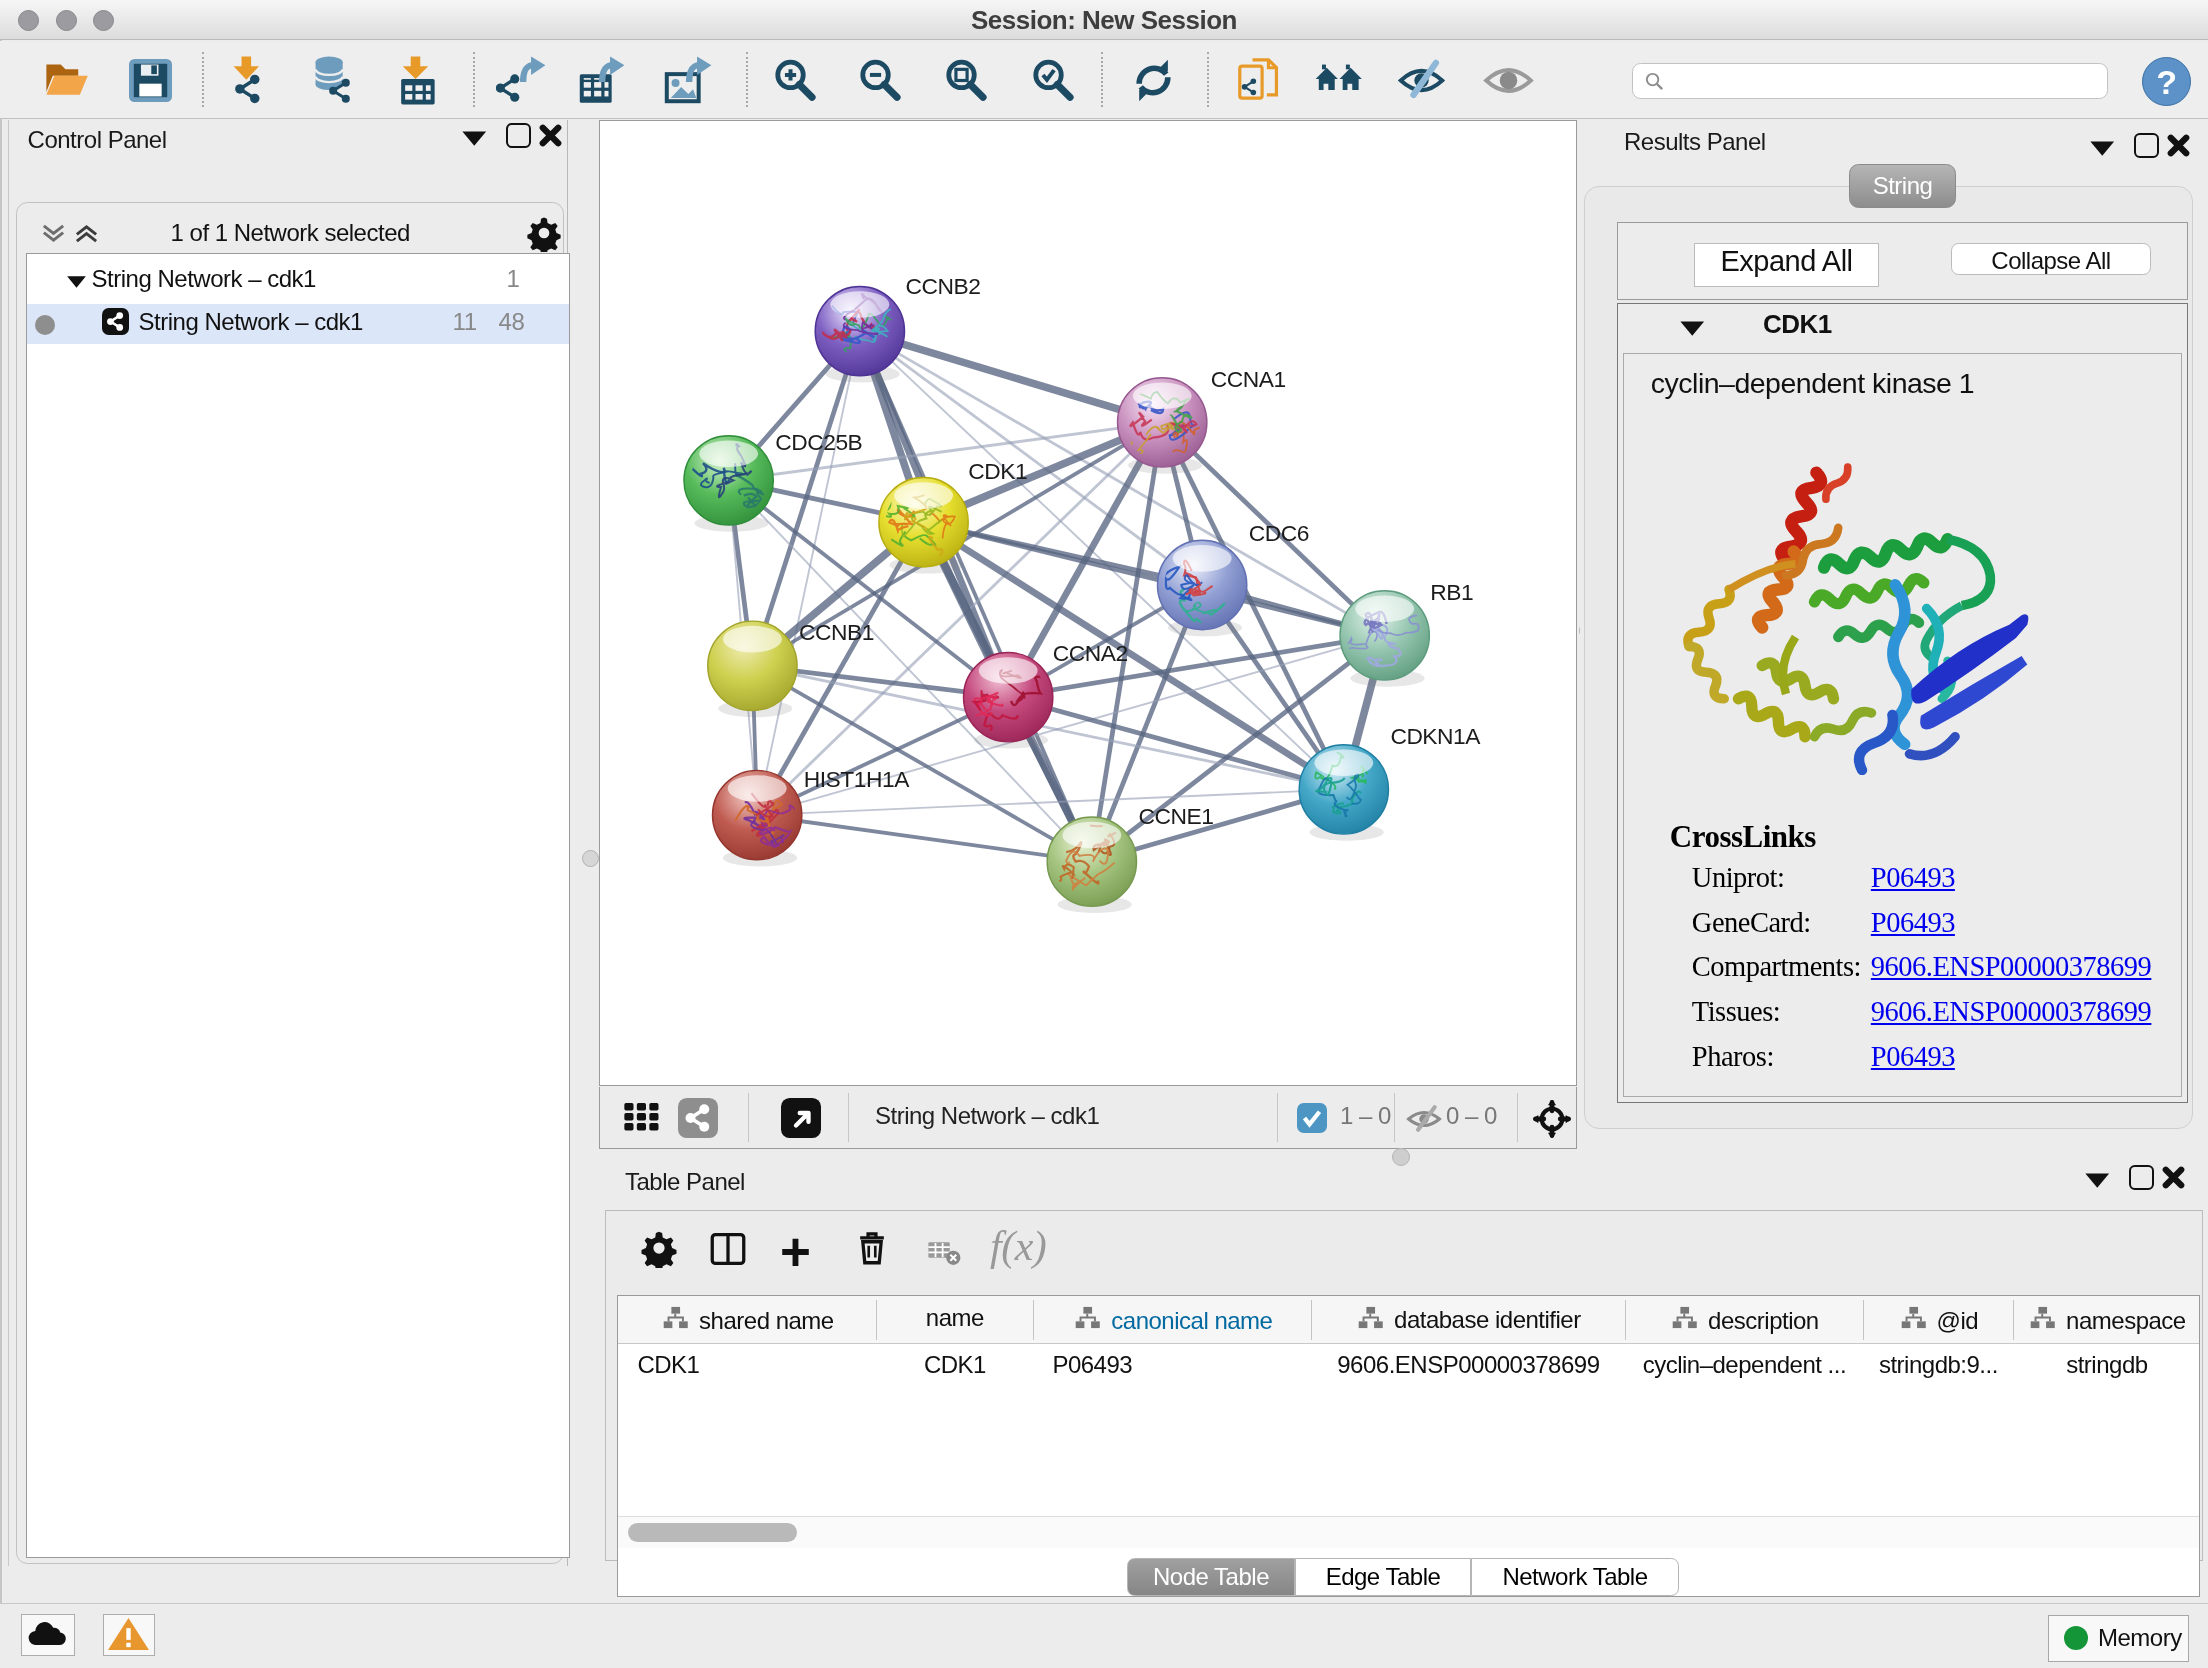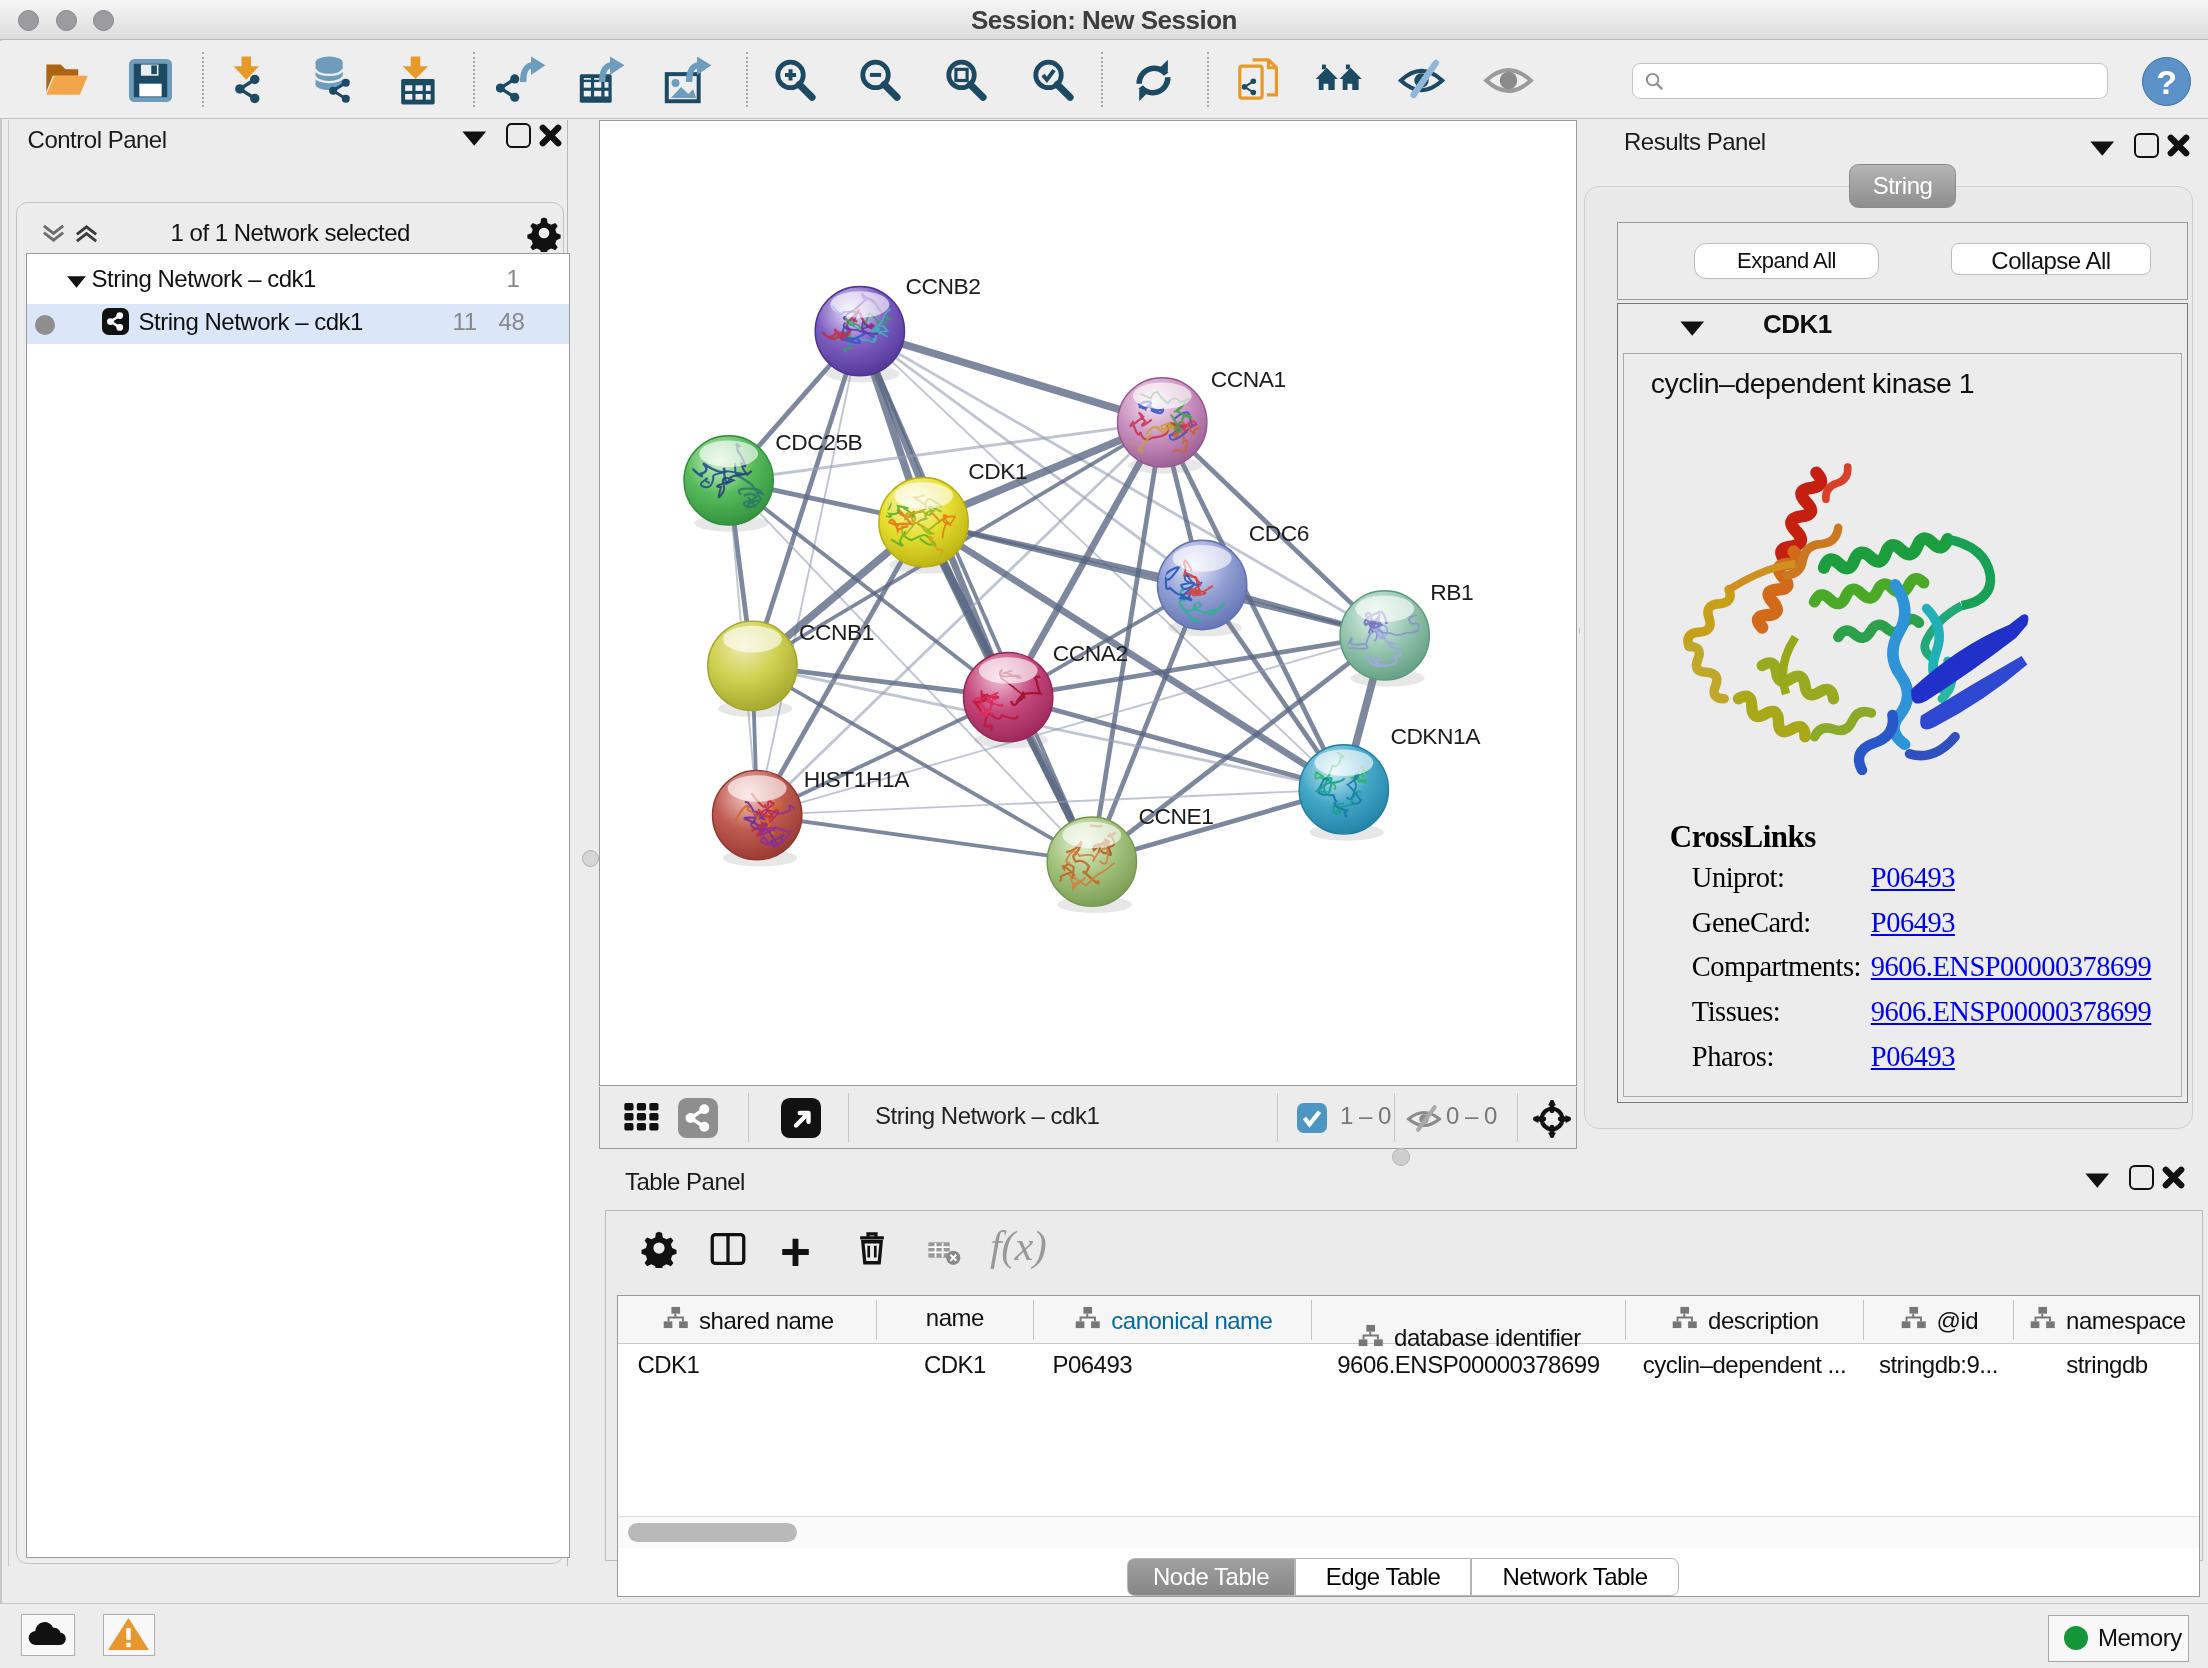--- a/index.html
+++ b/index.html
@@ -602,21 +602,21 @@
     <svg viewBox="0 0 24 16" style="position:absolute;left:508px;top:19px;width:28.5px;height:19px">
       <path d="M2 2 h20 L12 14z" fill="#111"></path>
     </svg>
     <div class="abs" style="left:554px;top:13.3px;width:25px;height:25px;border:2.9px solid #111;border-radius:5.7px"></div>
     <svg viewBox="0 0 28 28" style="position:absolute;left:585px;top:12.4px;width:27px;height:27px">
       <path d="M6 6 L22 22 M22 6 L6 22" stroke="#111" stroke-width="6.5" stroke-linecap="round"></path>
     </svg>
     <div class="abs" style="left:3.8px;top:66px;width:609px;height:943px;background:#e9e9e9;border:1px solid #cfcfcf;border-radius:15px"></div>
     <div class="abs" style="left:269px;top:44px;width:107px;height:44px;background:linear-gradient(#b5b5b5,#8d8d8d);border:1px solid #8a8a8a;border-radius:9.5px;color:#fff;font-size:24px;text-align:center;line-height:42px">String</div>
     <div class="abs" style="left:37px;top:102px;width:571px;height:78px;background:#ececec;border:1px solid #9a9a9a">
-      <div class="abs" style="left:76px;top:20px;width:185px;height:36px;background:#fff;border:1px solid #bbb;border-radius:12px;font-size:22px;text-align:center;line-height:34px;color:#111">Expand All</div>
+      <div class="abs" style="left:76px;top:20px;width:185px;height:44px;background:#fff;border:1px solid #bbb;border-radius:0;font-size:29px;text-align:center;line-height:34px;color:#111">Expand All</div>
       <div class="abs" style="left:333px;top:20px;width:200px;height:32px;background:#fff;border:1px solid #bbb;border-radius:7.6px;font-size:24px;text-align:center;line-height:34px;color:#111">Collapse All</div>
     </div>
     <div class="abs" style="left:37px;top:183px;width:571px;height:800px;background:#ececec;border:1.9px solid #777">
       <svg viewBox="0 0 24 16" style="position:absolute;left:60px;top:15px;width:28.5px;height:19px">
         <path d="M2 2 h20 L12 14z" fill="#111"></path>
       </svg>
       <div class="abs" style="left:145px;top:4.8px;font-size:26px;font-weight:bold;color:#111">CDK1</div>
       <div class="abs" style="left:4.8px;top:49px;width:559px;height:744px;background:#ececec;border:1px solid #aaa">
         <div class="abs" style="left:27px;top:13.3px;font-size:28.5px;font-family:'Liberation Sans',sans-serif;color:#111">cyclin–dependent kinase 1</div>
         <svg viewBox="0 0 380 330" style="position:absolute;left:48px;top:107px;width:361px;height:314px">
@@ -711,21 +711,21 @@
         <div class="abs" style="left:415px;top:3.8px;width:0;height:40px;border-left:1px solid #c4c4c4"></div>
         <div class="abs" style="left:415px;top:7.6px;width:279px;text-align:center;font-size:24px;color:#0369a1"><span style="display:inline-block;width:28.5px;position:relative;top:1.9px;margin-right:9.5px"><svg viewBox="0 0 28 26" style="width:28.5px;height:25px">
               <g fill="#777">
                 <rect x="10" y="2" width="9" height="7"></rect>
                 <rect x="2" y="17" width="9" height="7"></rect>
                 <rect x="18" y="17" width="9" height="7"></rect>
                 <path d="M14 9 v4 M7 17 v-4 h15 v4" stroke="#777" stroke-width="2" fill="none"></path>
               </g>
             </svg></span>canonical name</div>
         <div class="abs" style="left:693px;top:3.8px;width:0;height:40px;border-left:1px solid #c4c4c4"></div>
-        <div class="abs" style="left:693px;top:25px;width:314px;text-align:center;font-size:24px;color:#111"><span style="display:inline-block;width:28.5px;position:relative;top:1.9px;margin-right:9.5px"><svg viewBox="0 0 28 26" style="width:28.5px;height:25px">
+        <div class="abs" style="left:693px;top:7px;width:314px;text-align:center;font-size:24px;color:#111"><span style="display:inline-block;width:28.5px;position:relative;top:1.9px;margin-right:9.5px"><svg viewBox="0 0 28 26" style="width:28.5px;height:25px">
               <g fill="#777">
                 <rect x="10" y="2" width="9" height="7"></rect>
                 <rect x="2" y="17" width="9" height="7"></rect>
                 <rect x="18" y="17" width="9" height="7"></rect>
                 <path d="M14 9 v4 M7 17 v-4 h15 v4" stroke="#777" stroke-width="2" fill="none"></path>
               </g>
             </svg></span>database identifier</div>
         <div class="abs" style="left:1007px;top:3.8px;width:0;height:40px;border-left:1px solid #c4c4c4"></div>
         <div class="abs" style="left:1007px;top:7.6px;width:238px;text-align:center;font-size:24px;color:#111"><span style="display:inline-block;width:28.5px;position:relative;top:1.9px;margin-right:9.5px"><svg viewBox="0 0 28 26" style="width:28.5px;height:25px">
               <g fill="#777">

